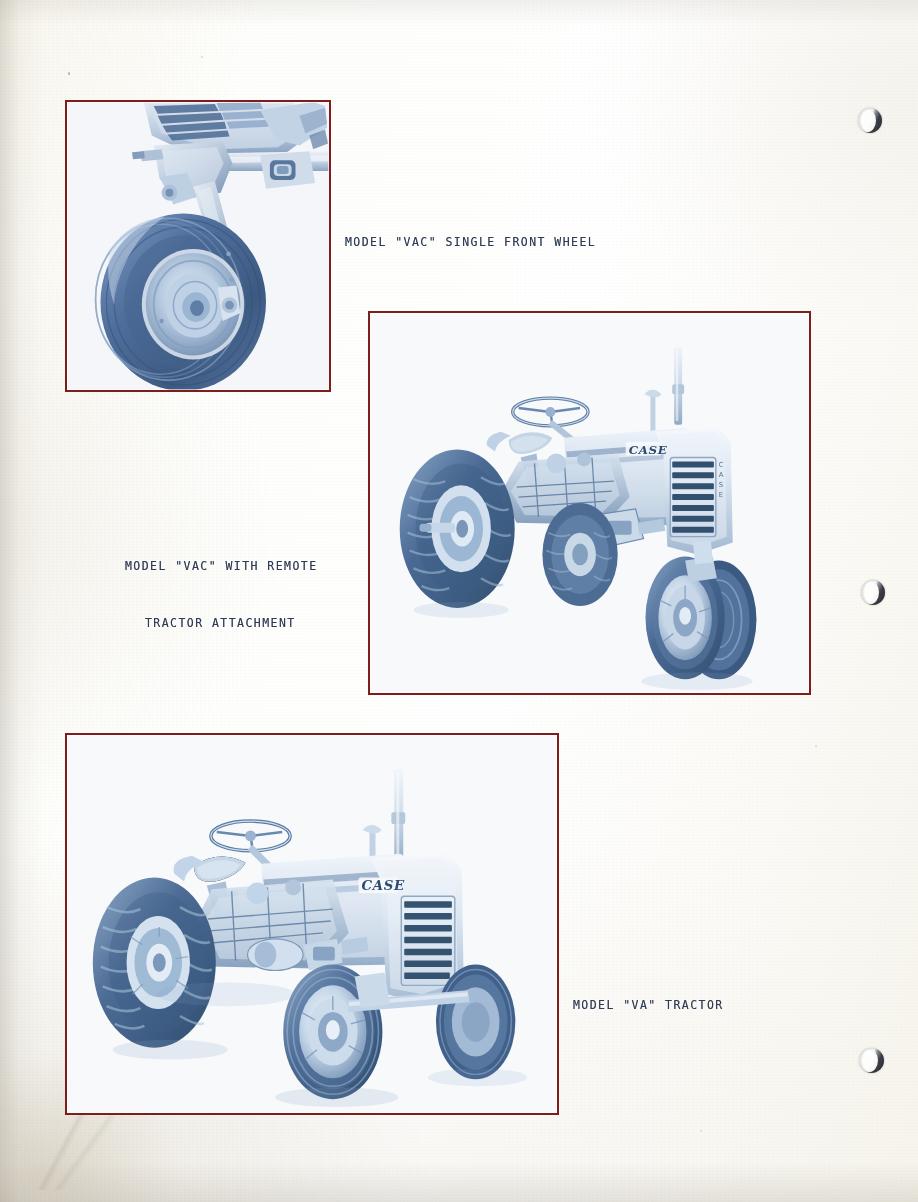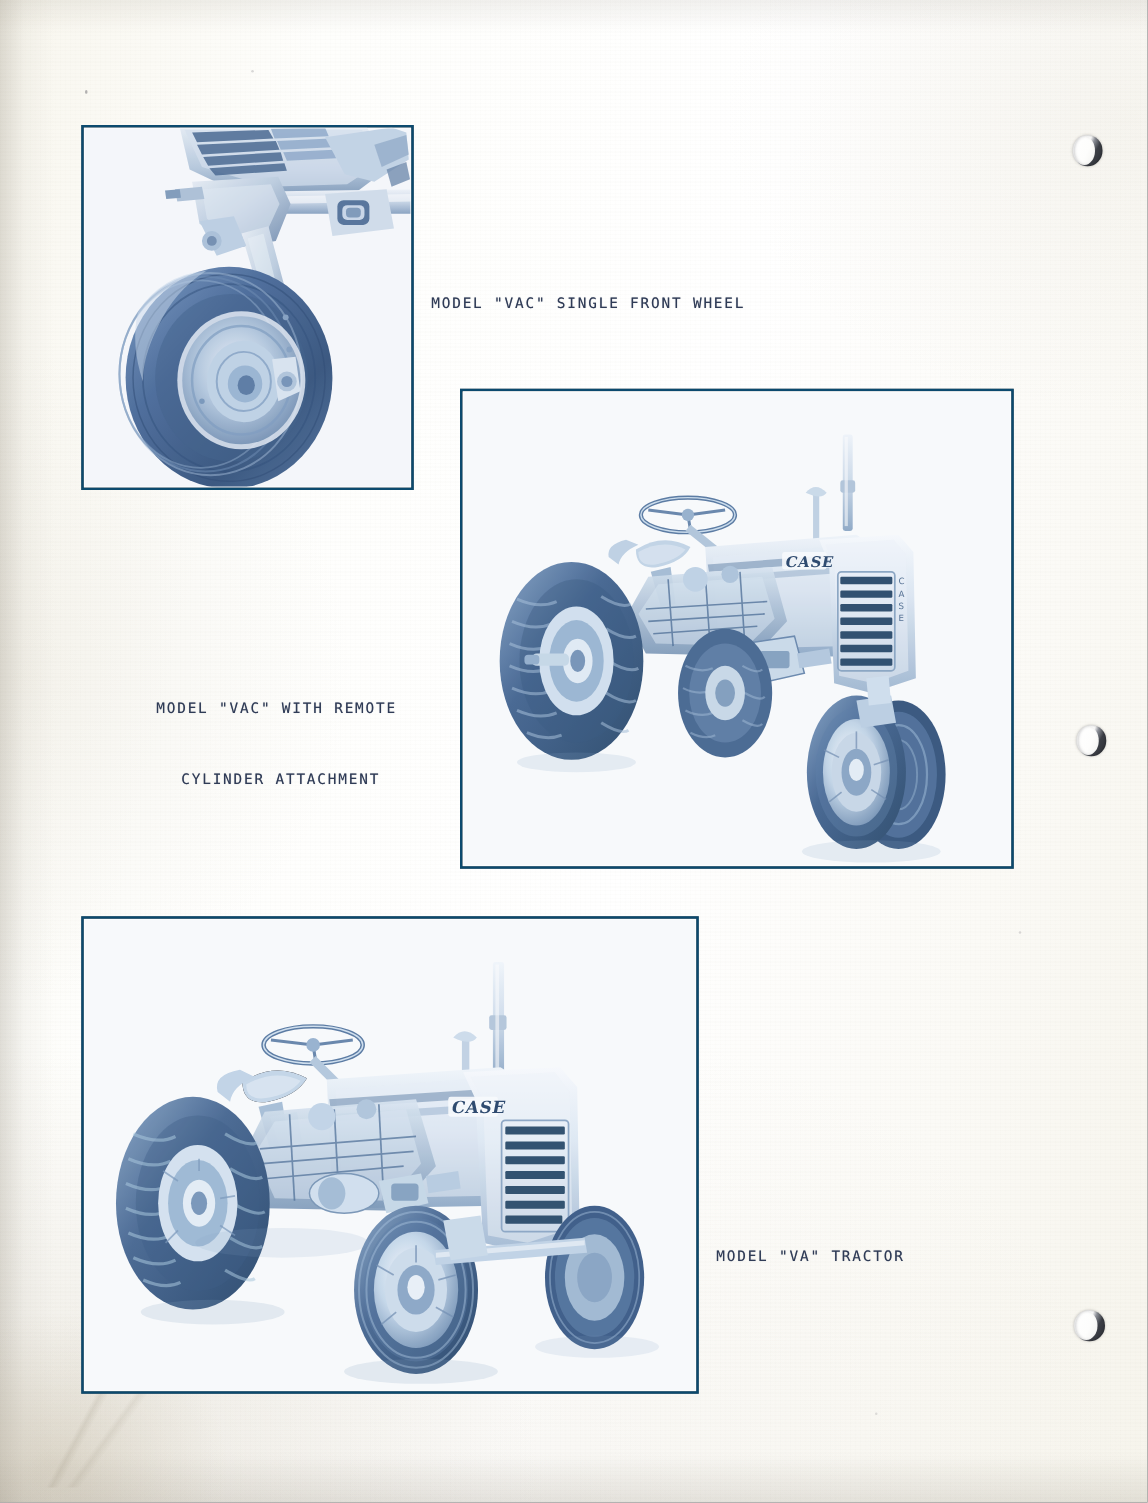--- a/index.html
+++ b/index.html
@@ -84,22 +84,22 @@
     position:absolute;
     inset: 1px 6px 1px 1px;
     border-radius: 50%;
     background: linear-gradient(115deg, #ffffff 0%, #fdfdfc 60%, #f2f2f0 100%);
     box-shadow: inset 1px 0 2px rgba(90,90,95,.25);
   }
 
   
   .frame {
     position: absolute;
-    border: 2px solid #0c4a6e;
-    background: #737373;
+    border: 2px solid #7f1d1d;
+    background: #4c1d95;
     box-sizing: border-box;
     overflow: hidden;
   }
   .frame::after {
     content:"";
     position:absolute; inset:0;
     box-shadow: inset 0 0 0 1px rgba(255,255,255,0.6);
     pointer-events:none;
   }
   .photo {
@@ -585,20 +585,20 @@
       </svg>
     </div>
   </div>
 
   <div class="caption cap-1">
     <span class="cap-line">MODEL "VAC" SINGLE FRONT WHEEL</span>
   </div>
 
   <div class="caption cap-2">
     <span class="cap-line">MODEL "VAC" WITH REMOTE</span>
-    <span class="cap-line">CYLINDER ATTACHMENT</span>
+    <span class="cap-line">TRACTOR ATTACHMENT</span>
   </div>
 
   <div class="caption cap-3">
     <span class="cap-line">MODEL "VA" TRACTOR</span>
   </div>
 
 </div>
 
 </body></html>

